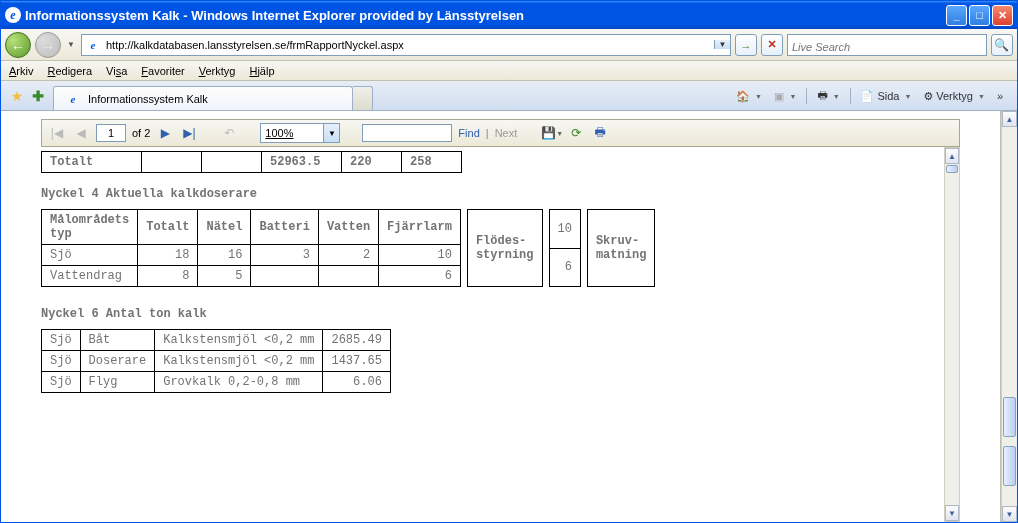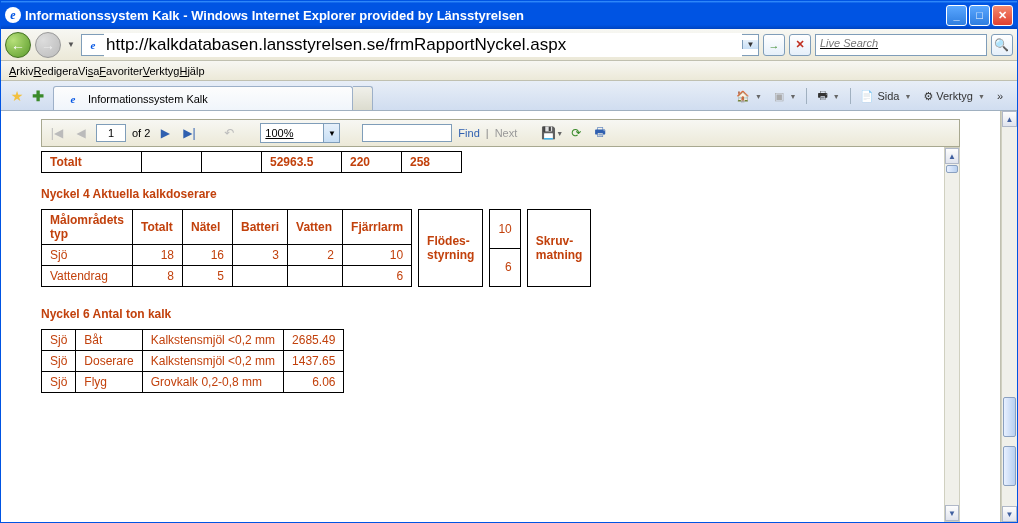--- a/index.html
+++ b/index.html
@@ -12,29 +12,29 @@
 .titlebar .min-btn { background: linear-gradient(#5aa7ff,#2f7ee0); }
 .titlebar .max-btn { background: linear-gradient(#5aa7ff,#2f7ee0); }
 .titlebar .close-btn { background: linear-gradient(#f48a6f,#e04030); }
 .navbar { height: 32px; background: linear-gradient(#f7f7f3,#ece9d8); border-bottom: 1px solid #c0c0b0; display: flex; align-items: center; padding: 2px 4px; gap: 4px; }
 .nav-circle { width: 26px; height: 26px; border-radius: 13px; display: flex; align-items: center; justify-content: center; color: #fff; font-size: 14px; font-weight: bold; }
 .nav-back { background: radial-gradient(circle at 30% 30%, #b7e07a, #5a9a2a); border: 1px solid #427020; }
 .nav-fwd { background: radial-gradient(circle at 30% 30%, #ddd, #bbb); border: 1px solid #999; color: #eee; }
 .nav-drop { width: 12px; height: 26px; display: flex; align-items: center; justify-content: center; color: #555; font-size: 8px; }
 .addr-wrap { flex: 1; display: flex; align-items: center; height: 22px; border: 1px solid #7f9db9; background: #fff; }
 .addr-icon { width: 16px; height: 16px; margin: 0 3px; display: inline-flex; align-items: center; justify-content: center; font-style: italic; color: #0054e3; font-family: Georgia, serif; font-weight: bold; font-size: 11px; }
-.addr-input { flex: 1; border: none; outline: none; font-size: 17px; padding: 2px; }
+.addr-input { flex: 1; border: none; outline: none; font-size: 11px; padding: 2px; }
 .addr-drop { width: 16px; background: linear-gradient(#e6f0fa,#c8dff5); border-left: 1px solid #7f9db9; display: flex; align-items: center; justify-content: center; font-size: 8px; color: #333; }
 .nav-btn { width: 22px; height: 22px; border: 1px solid #7f9db9; background: linear-gradient(#fff,#e6f0fa); border-radius: 3px; display: flex; align-items: center; justify-content: center; font-size: 11px; }
 .nav-btn.go { color: #3a8a2a; font-weight: bold; }
 .nav-btn.stop { color: #c03020; font-weight: bold; }
-.search-wrap { width: 172px; display: flex; align-items: flex-start; height: 22px; border: 1px solid #7f9db9; background: #fff; text-decoration: underline; }
+.search-wrap { width: 200px; display: flex; align-items: flex-end; height: 22px; border: 1px solid #7f9db9; background: #fff; }
 .search-input { flex: 1; border: none; outline: none; font-size: 11px; padding: 2px 4px; color: #999; font-style: italic; }
 .search-btn { width: 22px; height: 22px; border: 1px solid #7f9db9; background: linear-gradient(#fff,#e6f0fa); border-radius: 3px; display: flex; align-items: center; justify-content: center; color: #2864a8; font-size: 12px; }
-.menubar { height: 20px; background: linear-gradient(#f7f7f3,#ece9d8); border-bottom: 1px solid #c0c0b0; display: flex; align-items: center; padding: 0 8px; }
+.menubar { height: 20px; background: linear-gradient(#f7f7f3,#ece9d8); border-bottom: 1px solid #c0c0b0; display: flex; align-items: center; padding: 0 8px; gap: 14px; }
 .menubar span { cursor: default; }
 .menubar u { text-decoration: underline; }
 .tabbar { height: 30px; background: linear-gradient(#e8eef7,#d0ddf0); border-bottom: 1px solid #a0b0c0; display: flex; align-items: flex-end; padding: 0 4px; }
 .fav-star { width: 18px; height: 18px; margin: 0 3px 5px 3px; display: flex; align-items: center; justify-content: center; color: #f2c040; font-size: 14px; }
 .fav-plus { width: 18px; height: 18px; margin: 0 6px 5px 0; display: flex; align-items: center; justify-content: center; color: #3a8a2a; font-size: 14px; font-weight: bold; }
 .tab { height: 24px; min-width: 300px; background: linear-gradient(#fdfdfd,#f0f5fb); border: 1px solid #9db0c8; border-bottom: none; border-radius: 3px 3px 0 0; display: flex; align-items: center; padding: 0 8px; gap: 4px; font-size: 11px; }
 .newtab { width: 20px; height: 24px; background: linear-gradient(#f0f0ea,#dcdccf); border: 1px solid #9db0c8; border-bottom: none; border-left: none; border-radius: 0 3px 0 0; }
 .tabbar .spacer { flex: 1; }
 .cmdbar { display: flex; align-items: center; gap: 4px; padding: 0 6px 4px 0; }
 .cmd-btn { height: 20px; padding: 0 4px; display: flex; align-items: center; gap: 3px; font-size: 11px; color: #333; border-radius: 2px; }
@@ -48,21 +48,21 @@
 .rt-page-input { width: 30px; height: 18px; border: 1px solid #7f9db9; font-size: 11px; text-align: center; }
 .rt-zoom { width: 80px; height: 20px; border: 1px solid #7f9db9; background: #fff; display: flex; align-items: center; padding: 0 4px; font-size: 11px; position: relative; text-decoration: underline; }
 .rt-zoom .drop { position: absolute; right: 0; top: 0; bottom: 0; width: 16px; background: linear-gradient(#e6f0fa,#c8dff5); border-left: 1px solid #7f9db9; display: flex; align-items: center; justify-content: center; font-size: 8px; }
 .rt-find-input { width: 90px; height: 18px; border: 1px solid #7f9db9; font-size: 11px; padding: 0 3px; }
 .rt-link { color: #3060b0; cursor: pointer; }
 .rt-sep { color: #888; }
 .report-body { flex: 1; padding: 0 40px; overflow: hidden; position: relative; }
 .rb-scroll-track { position: absolute; right: 40px; top: 0; bottom: 0; width: 16px; background: #f0f0ea; border: 1px solid #d0d0c0; }
 .rb-scroll-btn { height: 16px; background: linear-gradient(#fdfdfd,#e0e4ee); border: 1px solid #b0b8c8; display: flex; align-items: center; justify-content: center; font-size: 8px; color: #4060a0; }
 .rb-scroll-thumb-top { position: absolute; top: 17px; left: 1px; right: 1px; height: 8px; background: linear-gradient(to right,#e8f0ff,#b8d0f0); border: 1px solid #8aa0c0; border-radius: 2px; }
-.data-tables { padding: 4px 0; font-family: Liberation Sans, sans-serif; font-size: 12px; color: #c2410c; }
+.data-tables { padding: 4px 0; font-family: Liberation Mono, monospace; font-size: 12px; color: #737373; }
 table.rpt { border-collapse: collapse; margin-bottom: 6px; }
 table.rpt td, table.rpt th { border: 1px solid #000; padding: 3px 8px; text-align: left; font-size: 12px; }
 table.rpt th { font-weight: bold; }
 table.rpt td.num { text-align: right; }
 .section-title { font-weight: bold; margin: 14px 0 8px 0; font-size: 12px; }
 .table-row-flex { display: flex; gap: 6px; }
 .win-scroll { width: 16px; background: #f0f0ea; display: flex; flex-direction: column; border-left: 1px solid #d0d0c0; }
 .win-scroll .track { flex: 1; position: relative; }
 .win-scroll .thumb1 { position: absolute; top: 270px; left: 1px; right: 1px; height: 40px; background: linear-gradient(to right,#e8f0ff,#b8d0f0); border: 1px solid #8aa0c0; border-radius: 2px; }
 .win-scroll .thumb2 { position: absolute; bottom: 20px; left: 1px; right: 1px; height: 40px; background: linear-gradient(to right,#e8f0ff,#b8d0f0); border: 1px solid #8aa0c0; border-radius: 2px; }

